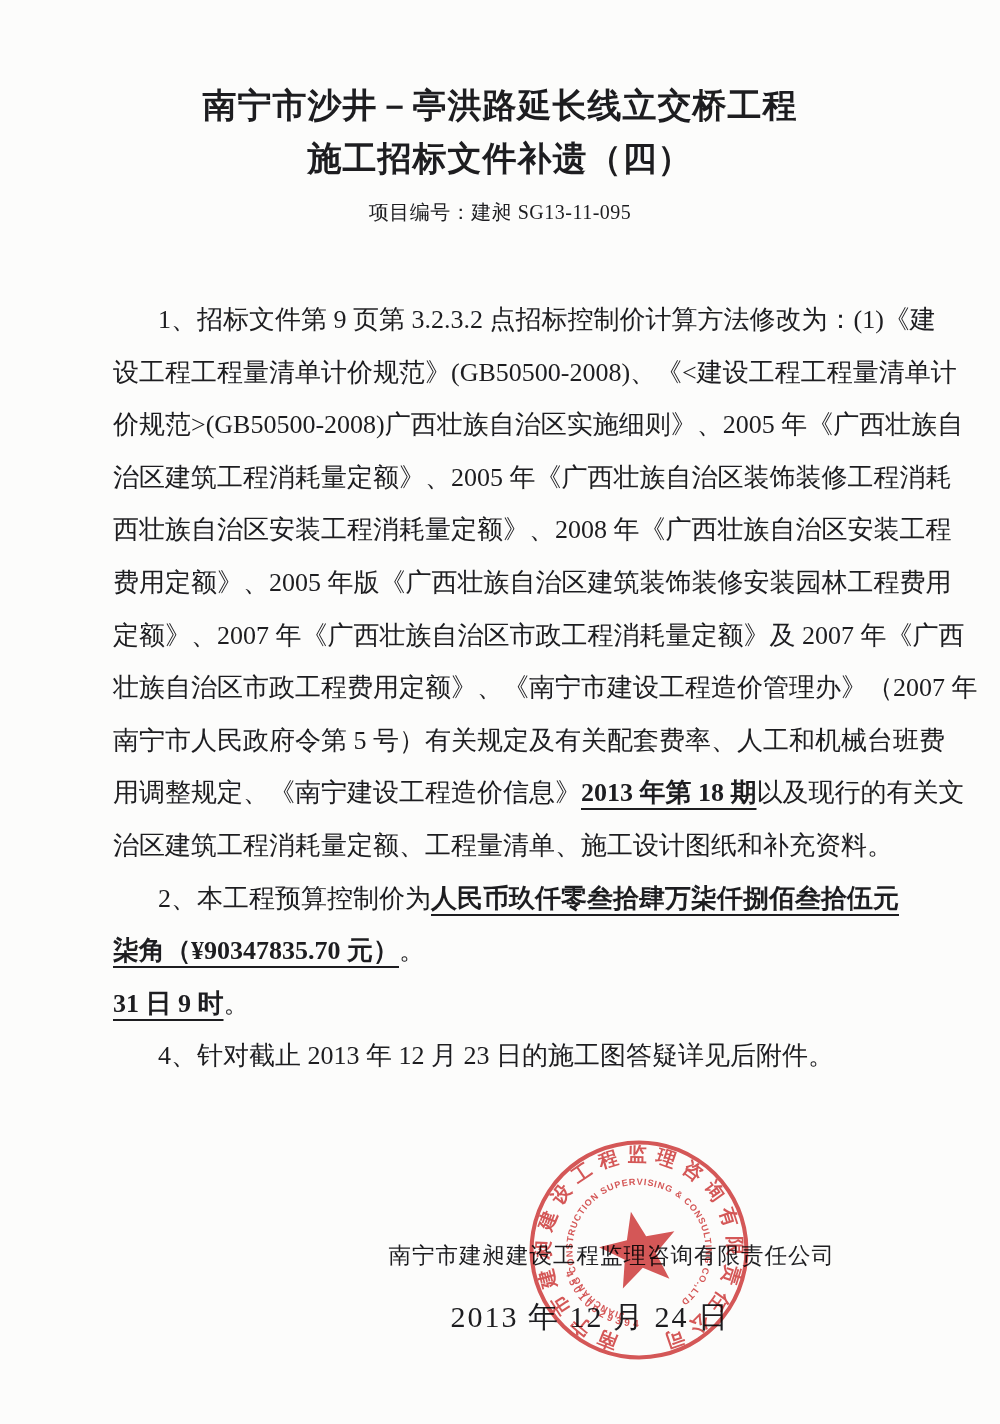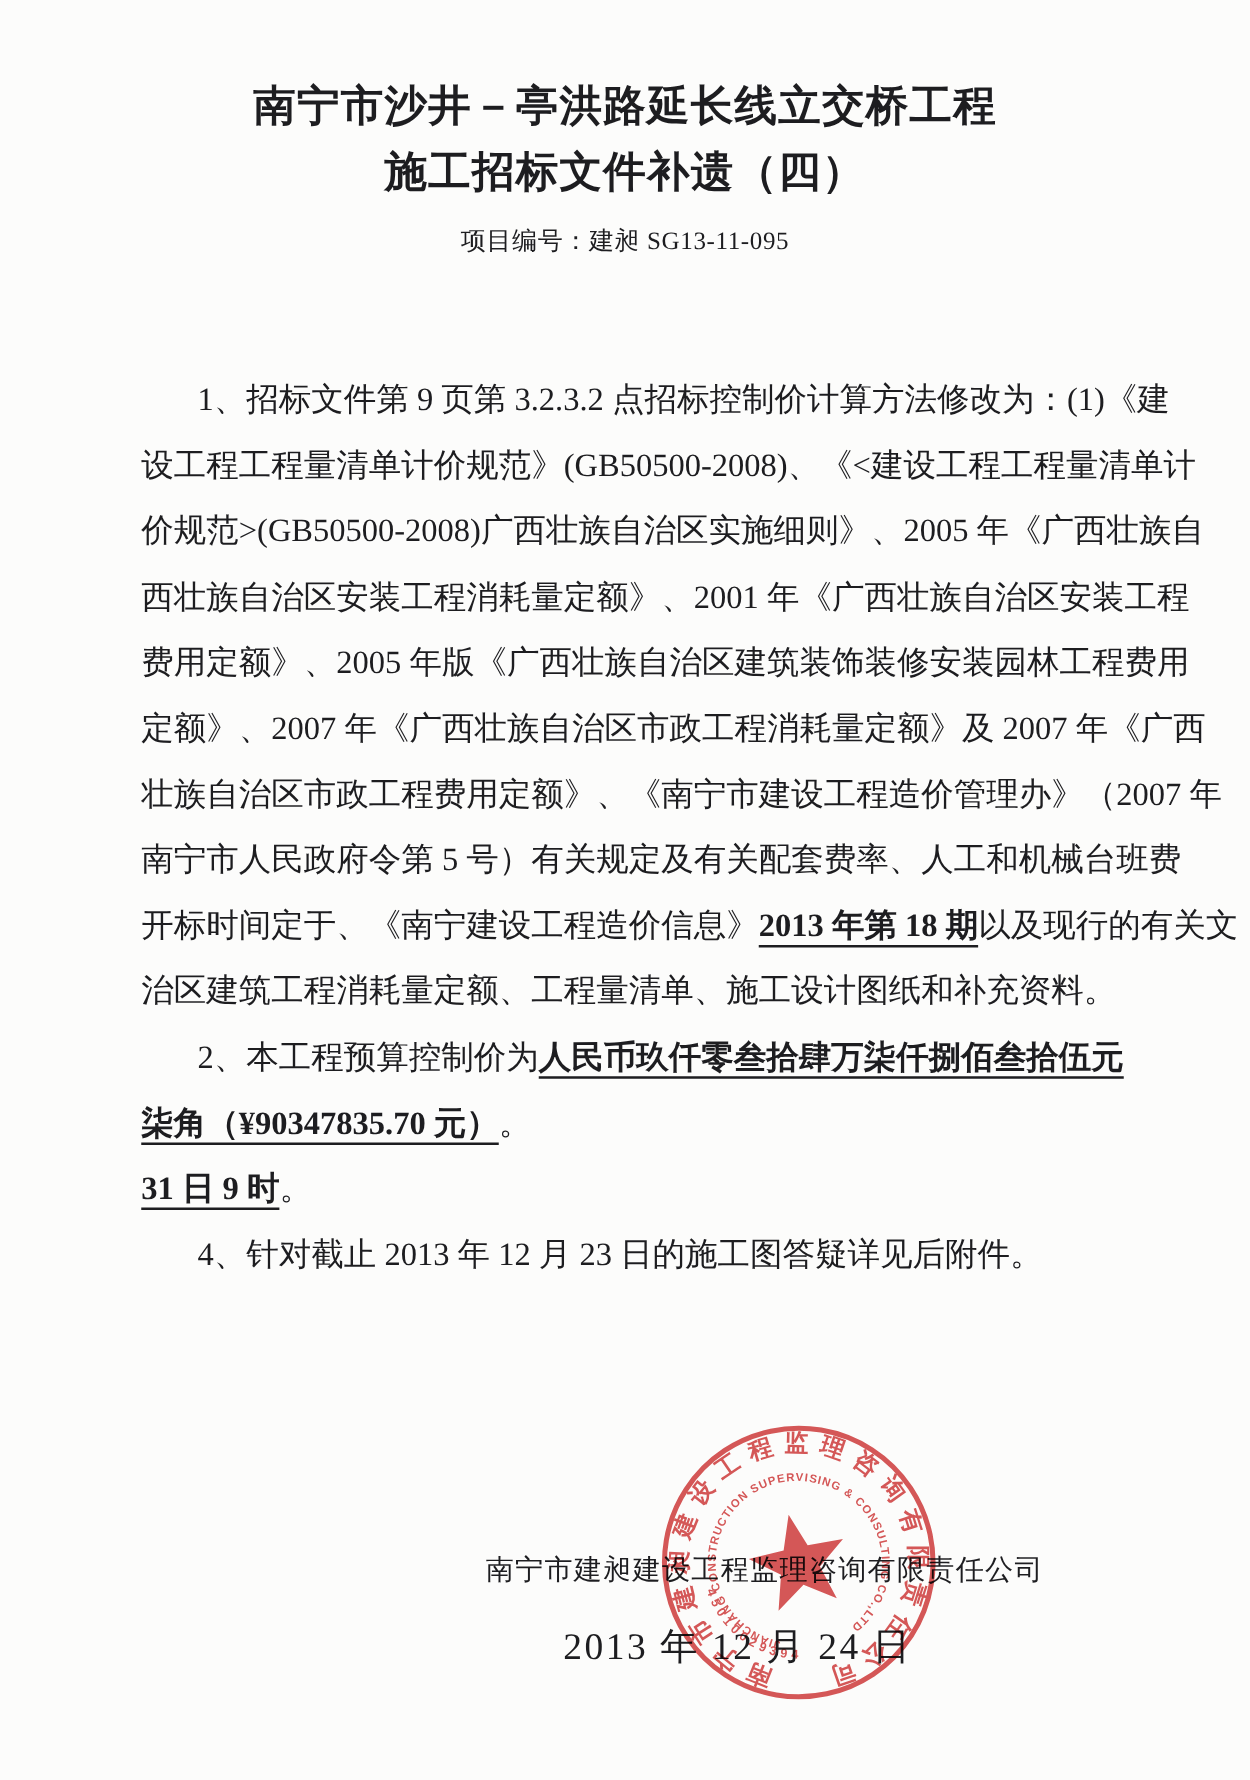--- a/index.html
+++ b/index.html
@@ -9,21 +9,21 @@
   }
   html,body{margin:0;padding:0;}
   body{
     width:1000px;height:1424px;
     background:var(--paper);
     font-family:"Liberation Serif","DejaVu Serif",serif;
     color:var(--text-color);
     position:relative;overflow:hidden;
   }
   .page{position:absolute;inset:0;}
-  .header{padding-top:60px;text-align:center;}
+  .header{padding-top:80px;text-align:center;}
   .title{font-size:34px;font-weight:700;letter-spacing:1px;margin:0;line-height:1.55;}
   .project-no{font-size:20px;margin-top:14px;letter-spacing:0.5px;}
   .doc-body{
     position:absolute;left:113px;right:112px;top:294px;
     font-size:26px;
   }
   .line{
     height:52.6px;line-height:52.6px;
     text-align:justify;text-align-last:justify;
     white-space:nowrap;
@@ -61,26 +61,27 @@
   <div class="header">
     <div class="title">南宁市沙井－亭洪路延长线立交桥工程</div>
     <div class="title">施工招标文件补遗（四）</div>
     <div class="project-no">项目编号：建昶 SG13-11-095</div>
   </div>
 
   <div class="doc-body">
       <div class="line indent"><span>1、招标文件第 9 页第 3.2.3.2 点招标控制价计算方法修改为：(1)《建</span></div>
       <div class="line"><span>设工程工程量清单计价规范》(GB50500-2008)、《&lt;建设工程工程量清单计</span></div>
       <div class="line"><span>价规范&gt;(GB50500-2008)广西壮族自治区实施细则》、2005 年《广西壮族自</span></div>
-      <div class="line"><span>西壮族自治区安装工程消耗量定额》、2001 年《广西壮族自治区安装工程</span></div>
+      <div class="line"><span>治区建筑工程消耗量定额》、2005 年《广西壮族自治区装饰装修工程消耗</span></div>
+      <div class="line"><span>西壮族自治区安装工程消耗量定额》、2008 年《广西壮族自治区安装工程</span></div>
       <div class="line"><span>费用定额》、2005 年版《广西壮族自治区建筑装饰装修安装园林工程费用</span></div>
       <div class="line"><span>定额》、2007 年《广西壮族自治区市政工程消耗量定额》及 2007 年《广西</span></div>
       <div class="line"><span>壮族自治区市政工程费用定额》、《南宁市建设工程造价管理办》（2007 年</span></div>
       <div class="line"><span>南宁市人民政府令第 5 号）有关规定及有关配套费率、人工和机械台班费</span></div>
-      <div class="line"><span>开标时间定于、《南宁建设工程造价信息》</span><span class="em">2013 年第 18 期</span><span>以及现行的有关文</span></div>
+      <div class="line"><span>用调整规定、《南宁建设工程造价信息》</span><span class="em">2013 年第 18 期</span><span>以及现行的有关文</span></div>
       <div class="line nofill"><span>治区建筑工程消耗量定额、工程量清单、施工设计图纸和补充资料。</span></div>
       <div class="line indent"><span>2、本工程预算控制价为</span><span class="em">人民币玖仟零叁拾肆万柒仟捌佰叁拾伍元</span></div>
       <div class="line nofill"><span class="em">柒角（¥90347835.70 元）</span><span>。</span></div>
       <div class="line nofill"><span class="em">31 日 9 时</span><span>。</span></div>
       <div class="line indent nofill"><span>4、针对截止 2013 年 12 月 23 日的施工图答疑详见后附件。</span></div>
     </div>
 
   <div class="company-line">南宁市建昶建设工程监理咨询有限责任公司</div>
   <div class="date-line">2013 年 12 月 24 日</div>
 

